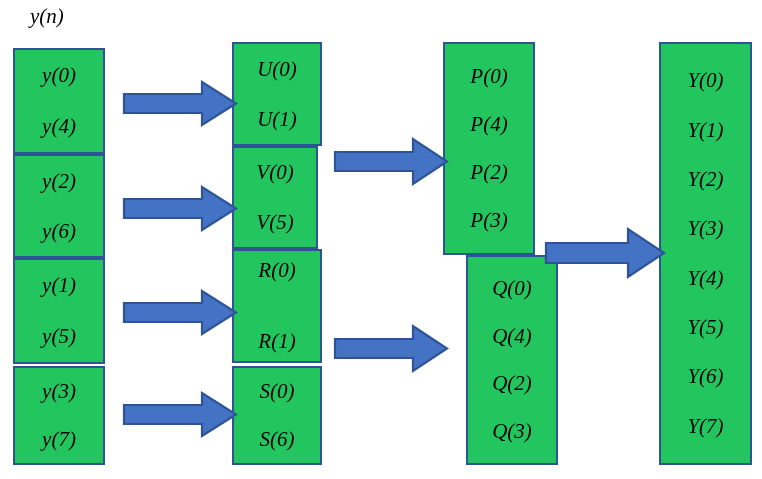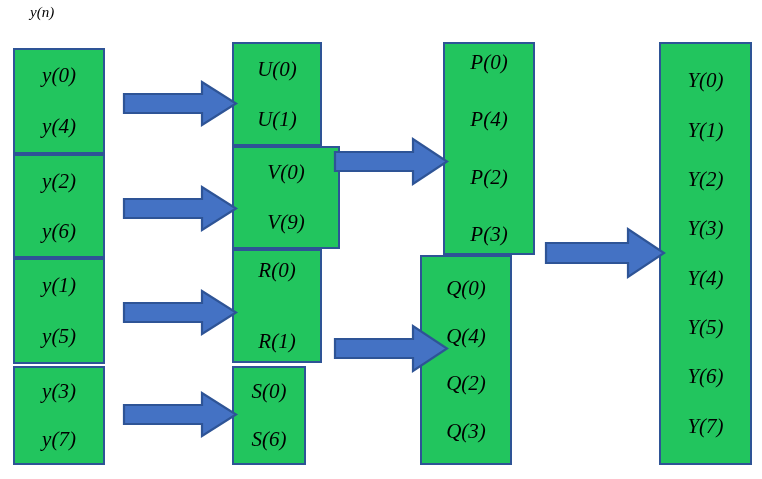--- a/index.html
+++ b/index.html
@@ -14,21 +14,21 @@
     background: #ffffff;
     font-family: "Liberation Serif", "DejaVu Serif", serif;
     overflow: hidden;
   }
 
   
   .corner-label {
     position: absolute;
     left: 30px;
     top: 4px;
-    font-size: 15px;
+    font-size: 21px;
     font-style: italic;
     color: #000000;
     white-space: nowrap;
   }
 
   
   .column {
     position: absolute;
     box-sizing: border-box;
   }
@@ -86,42 +86,42 @@
       <div class="cell">y(3)</div>
       <div class="cell">y(7)</div>
     </div>
   </div>
 
   <div class="column">
     <div class="group-box" style="left:232px; top:42px; width:90px; height:104px;">
       <div class="cell">U(0)</div>
       <div class="cell">U(1)</div>
     </div>
-    <div class="group-box" style="left:232px; top:146px; width:108px; height:103px;">
+    <div class="group-box" style="left:232px; top:146px; width:86px; height:103px;">
       <div class="cell">V(0)</div>
-      <div class="cell">V(9)</div>
+      <div class="cell">V(5)</div>
     </div>
     <div class="group-box" style="left:232px; top:249px; width:90px; height:114px;gap:32px;">
       <div class="cell">R(0)</div>
       <div class="cell">R(1)</div>
     </div>
-    <div class="group-box" style="left:232px; top:366px; width:74px; height:99px;">
+    <div class="group-box" style="left:232px; top:366px; width:90px; height:99px;">
       <div class="cell">S(0)</div>
       <div class="cell">S(6)</div>
     </div>
   </div>
 
   <div class="column">
-    <div class="group-box" style="left:443px; top:42px; width:92px; height:213px; padding:8px 0;justify-content:space-between;">
+    <div class="group-box" style="left:443px; top:42px; width:92px; height:213px; padding:8px 0;">
       <div class="cell">P(0)</div>
       <div class="cell">P(4)</div>
       <div class="cell">P(2)</div>
       <div class="cell">P(3)</div>
     </div>
-    <div class="group-box" style="left:420px; top:255px; width:92px; height:210px; padding:8px 12px;">
+    <div class="group-box" style="left:466px; top:255px; width:92px; height:210px; padding:8px 12px;">
       <div class="cell">Q(0)</div>
       <div class="cell">Q(4)</div>
       <div class="cell">Q(2)</div>
       <div class="cell">Q(3)</div>
     </div>
   </div>
 
   <div class="column">
     <div class="group-box" style="left:659px; top:42px; width:93px; height:423px; padding:12px 0;">
       <div class="cell">Y(0)</div>

